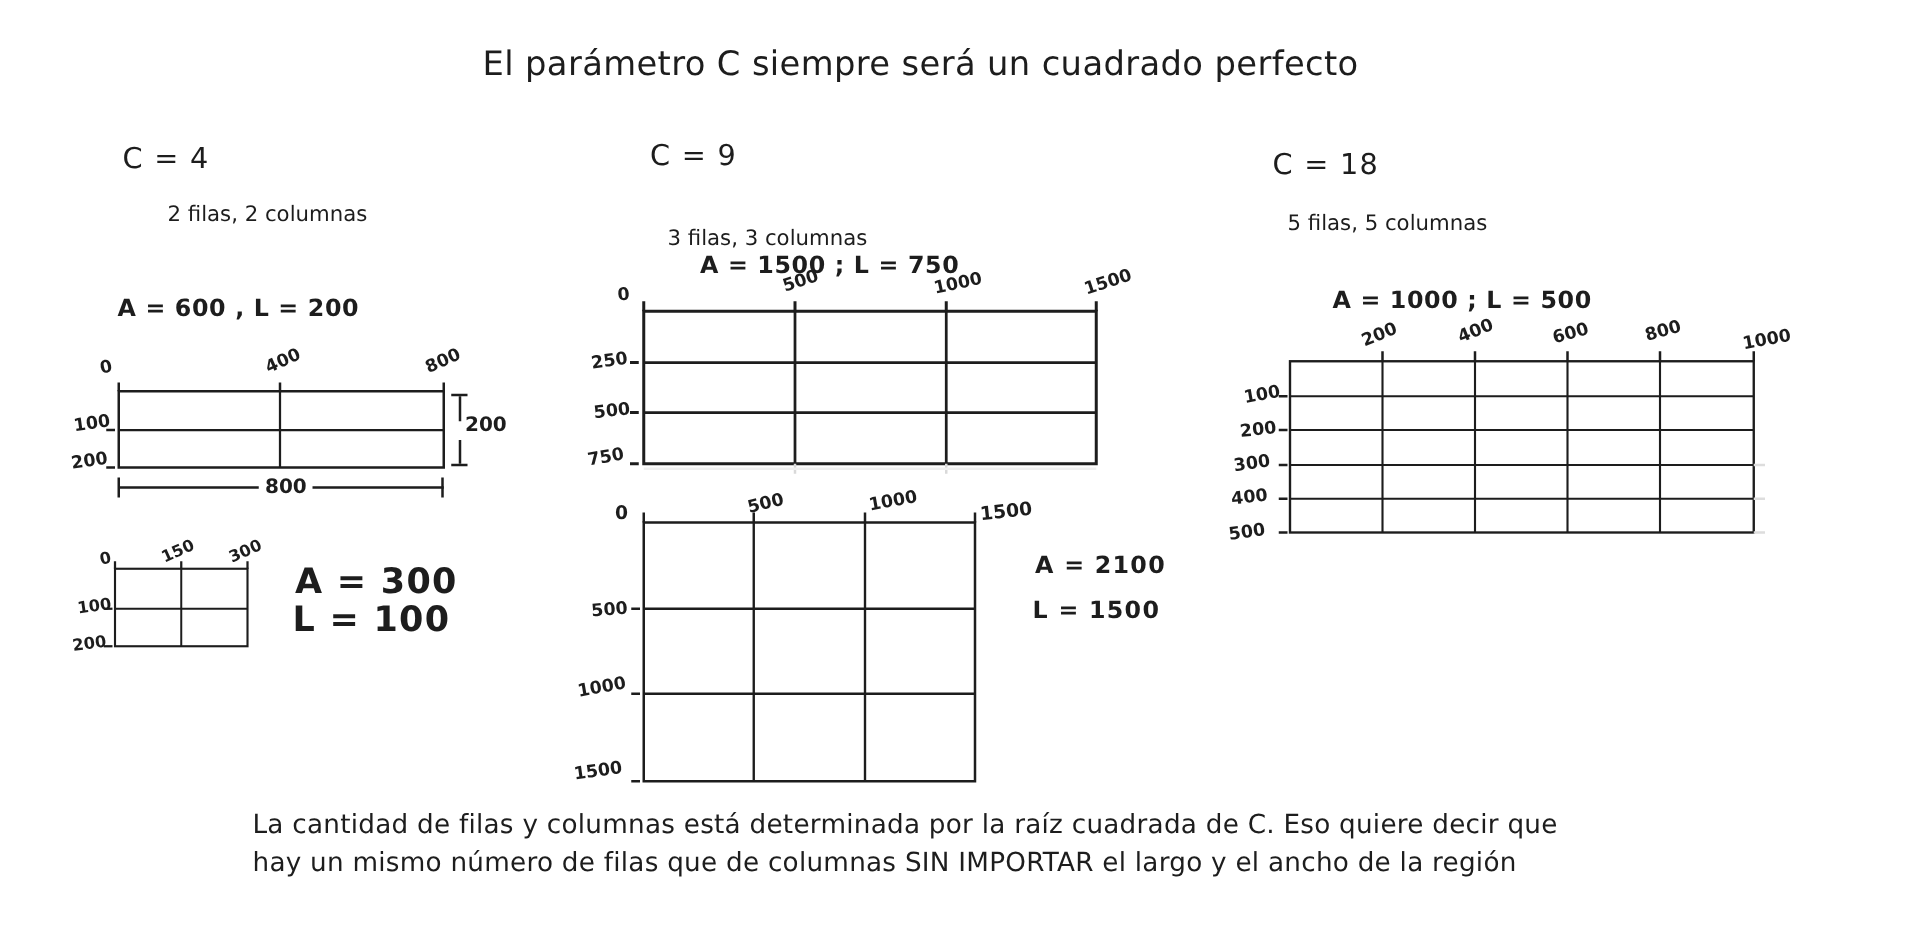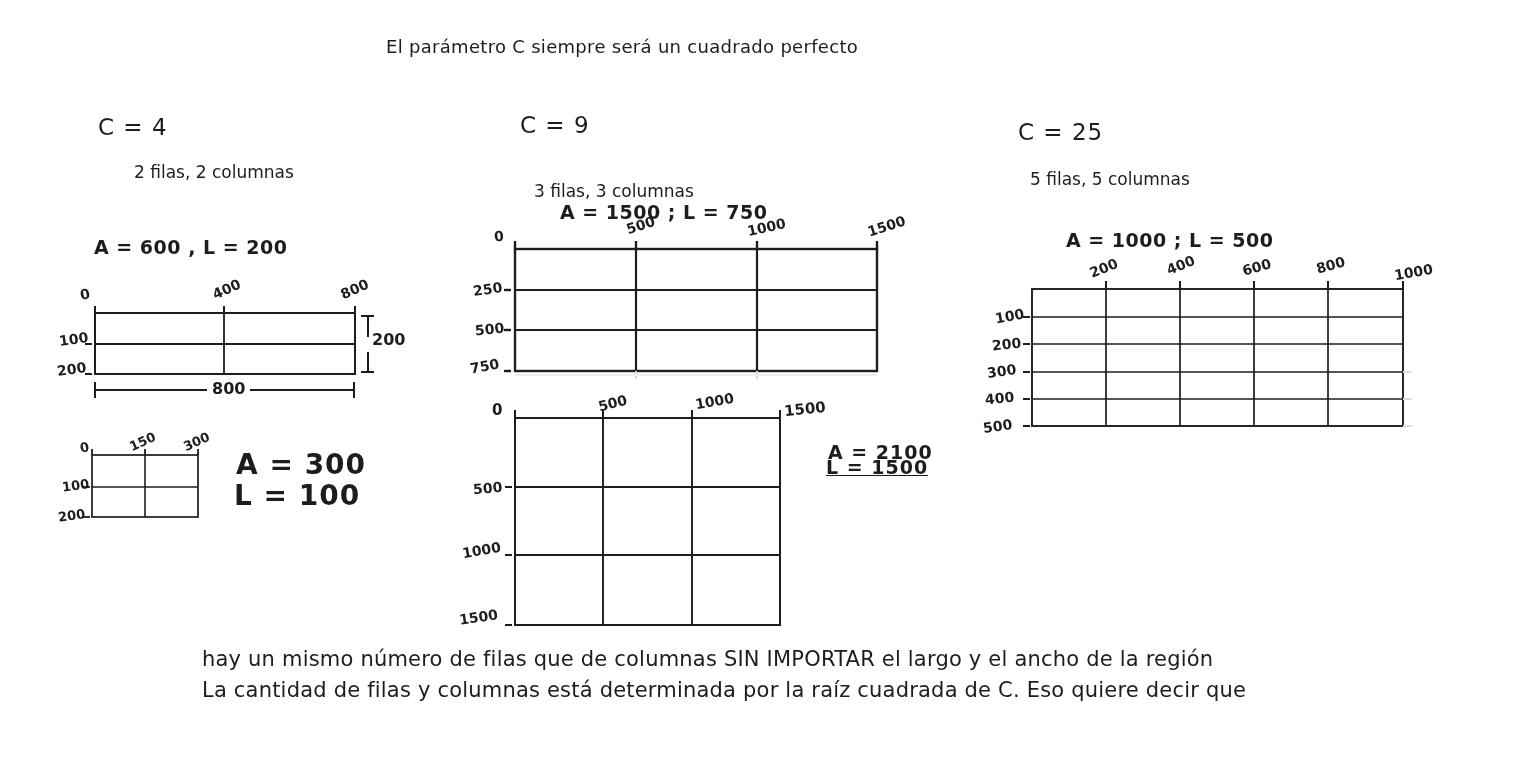--- a/index.html
+++ b/index.html
@@ -4,21 +4,21 @@
 <style>
   * { margin:0; padding:0; box-sizing:border-box; }
   body { background:#ffffff; }
   .canvas {
     position:relative; width:1532px; height:757px;
     background:#ffffff; overflow:hidden;
     font-family:"DejaVu Sans", "Liberation Sans", sans-serif;
     color:#1d1d1d;
   }
   .lbl { position:absolute; white-space:nowrap; color:#1d1d1d; }
-  .title { font-size:18px; letter-spacing:0.3px; text-align:left; }
+  .title { font-size:27px; letter-spacing:0.3px; text-align:center; }
   .c-label { font-size:23px; letter-spacing:1px; }
   .subtitle { font-size:17px; }
   .formula { font-size:19px; font-weight:700; letter-spacing:0.5px; }
   .side-label { font-size:28px; font-weight:700; letter-spacing:1px; }
   .tick { font-size:14px; font-weight:700; }
   .tick-sm { font-size:13px; font-weight:700; }
   .dim-label { font-size:16px; font-weight:700; background:#ffffff; padding:0 5px; }
   .footer { font-size:21px; line-height:31px; letter-spacing:0.2px; }
   .grid-svg { position:absolute; overflow:visible; }
   .dim-line { position:absolute; background:#1d1d1d; }
@@ -127,25 +127,25 @@
       <line x1="-10" y1="207" x2="-3" y2="207" stroke="#1d1d1d" stroke-width="2"></line>
     </svg>
     <span class="lbl tick" style="left:492px; top:401px; font-size:15px;">0</span>
     <span class="lbl tick" style="left:598px; top:395px; transform:rotate(-14deg);">500</span>
     <span class="lbl tick" style="left:695px; top:393px; transform:rotate(-10deg);">1000</span>
     <span class="lbl tick" style="left:784px; top:400px; transform:rotate(-6deg); font-size:15px;">1500</span>
     <span class="lbl tick" style="left:473px; top:480px; transform:rotate(-5deg);">500</span>
     <span class="lbl tick" style="left:462px; top:542px; transform:rotate(-10deg);">1000</span>
     <span class="lbl tick" style="left:459px; top:609px; transform:rotate(-8deg);">1500</span>
     <span class="lbl side-label" style="left:828px; top:441px; font-size:19px;">A = 2100</span>
-    <span class="lbl side-label" style="left:826px; top:456px; font-size:19px;text-decoration:underline;">L = 1500</span>
+    <span class="lbl side-label" style="left:826px; top:477px; font-size:19px;">L = 1500</span>
   </section>
 
   <section>
-    <div class="lbl c-label" style="left:1018px; top:119px;">C = 25</div>
+    <div class="lbl c-label" style="left:1018px; top:119px;">C = 18</div>
     <div class="lbl subtitle" style="left:1030px; top:169px;">5 filas, 5 columnas</div>
     <div class="lbl formula" style="left:1022px; top:229px;margin-left:44px;">A = 1000  ;   L = 500</div>
 
     <svg class="grid-svg" style="left:1032px; top:289px;" width="371" height="137">
       <rect x="0" y="0" width="371" height="137" fill="none" stroke="#1d1d1d" stroke-width="1.9"></rect>
       <line x1="74" y1="0" x2="74" y2="137" stroke="#1d1d1d" stroke-width="1.7"></line>
       <line x1="148" y1="0" x2="148" y2="137" stroke="#1d1d1d" stroke-width="1.7"></line>
       <line x1="222" y1="0" x2="222" y2="137" stroke="#1d1d1d" stroke-width="1.7"></line>
       <line x1="296" y1="0" x2="296" y2="137" stroke="#1d1d1d" stroke-width="1.7"></line>
       <line x1="0" y1="28" x2="371" y2="28" stroke="#1d1d1d" stroke-width="1.7"></line>
@@ -172,17 +172,17 @@
     <span class="lbl tick" style="left:1316px; top:257px; transform:rotate(-16deg);">800</span>
     <span class="lbl tick" style="left:1394px; top:264px; transform:rotate(-10deg);">1000</span>
     <span class="lbl tick" style="left:995px; top:308px; transform:rotate(-10deg);">100</span>
     <span class="lbl tick" style="left:992px; top:336px; transform:rotate(-6deg);">200</span>
     <span class="lbl tick" style="left:987px; top:363px; transform:rotate(-8deg);">300</span>
     <span class="lbl tick" style="left:985px; top:390px; transform:rotate(-6deg);">400</span>
     <span class="lbl tick" style="left:983px; top:418px; transform:rotate(-8deg);">500</span>
   </section>
 
   <div class="lbl footer" style="left:202px; top:644px;">
+    <div>La cantidad de filas y columnas está determinada por la raíz cuadrada de C. Eso quiere decir que</div>
     <div>hay un mismo número de filas que de columnas SIN IMPORTAR el largo y el ancho de la región</div>
-    <div>La cantidad de filas y columnas está determinada por la raíz cuadrada de C. Eso quiere decir que</div>
   </div>
 
 </div>
 
 </body></html>

